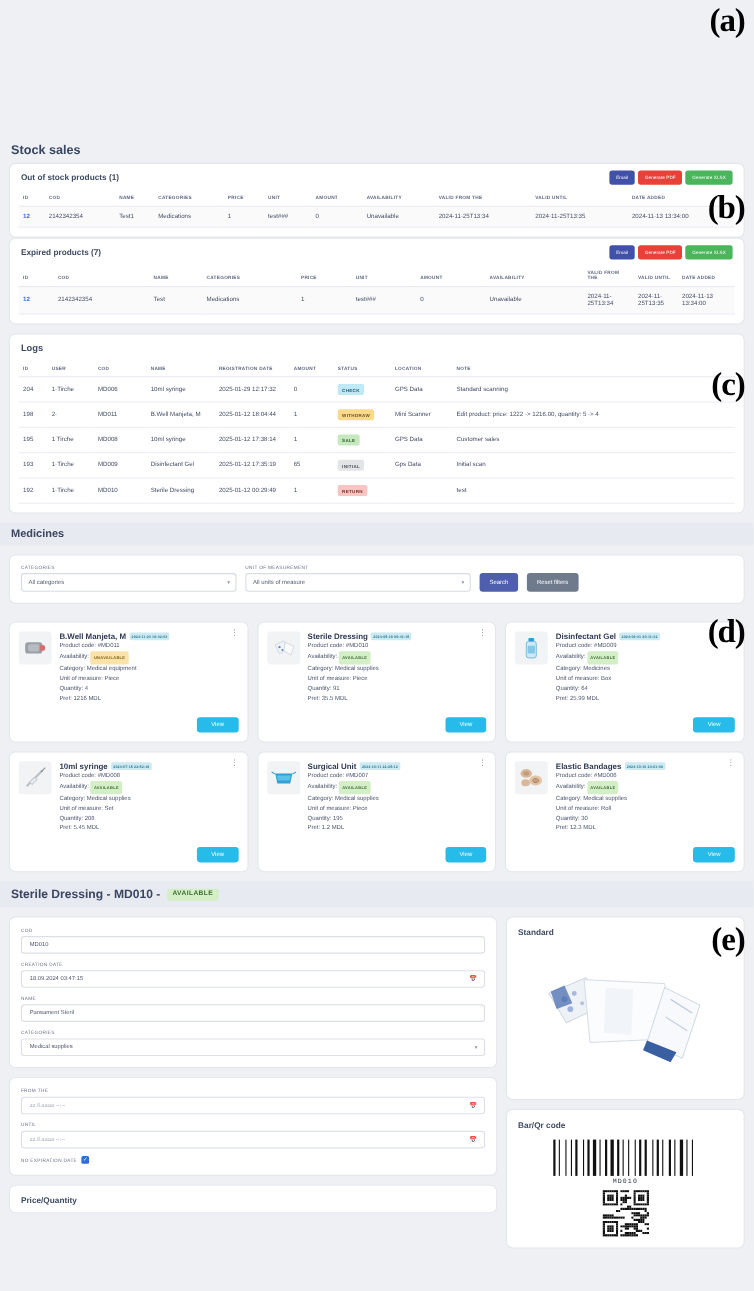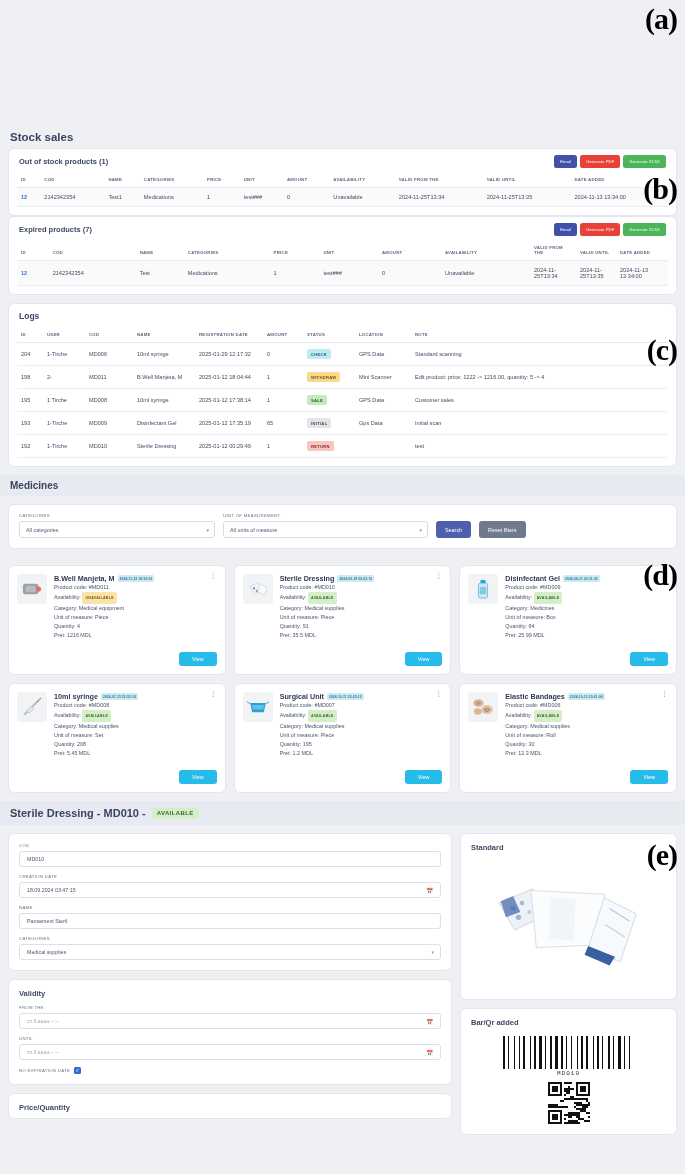--- a/index.html
+++ b/index.html
@@ -607,21 +607,20 @@
         <span>Pansament Steril</span>
       </div>
       <div class="fld-label">CATEGORIES</div>
       <div class="finput" style="margin-bottom:0;">
         <span>Medical supplies</span>
         <span class="chev2">▾</span>
       </div>
     </div>
 
     <div class="card panel">
-      <h4>Validity</h4>
       <div class="fld-label">FROM THE</div>
       <div class="finput ph">
         <span>zz.ll.aaaa --:--</span>
         <span class="cal-ic">📅</span>
       </div>
       <div class="fld-label">UNTIL</div>
       <div class="finput ph">
         <span>zz.ll.aaaa --:--</span>
         <span class="cal-ic">📅</span>
       </div>
@@ -651,21 +650,21 @@
           <polygon points="140,40 176,58 158,112 122,96" fill="#f7f9fc" stroke="#cdd6e1" stroke-width="1"></polygon>
           <path d="M146 52 L168 66" stroke="#8fa6c9" stroke-width="1.4" opacity=".6"></path>
           <path d="M141 70 L163 84" stroke="#8fa6c9" stroke-width="1.2" opacity=".5"></path>
           <polygon points="122,94 152,106 146,116 118,104" fill="#3a5fa0"></polygon>
           <polygon points="24,44 38,38 46,56 30,62" fill="#4a6db0" opacity=".75"></polygon>
         </svg>
       </div>
     </div>
 
     <div class="card panel">
-      <h4>Bar/Qr added</h4>
+      <h4>Bar/Qr code</h4>
       <div class="bar-box">
         <div class="barcode" id="barcode">
             <i style="width: 2px; background: rgb(17, 17, 17);"></i>
             <i style="width: 1px; background: transparent;"></i>
             <i style="width: 1px; background: rgb(17, 17, 17);"></i>
             <i style="width: 3px; background: transparent;"></i>
             <i style="width: 1px; background: rgb(17, 17, 17);"></i>
             <i style="width: 2px; background: transparent;"></i>
             <i style="width: 1px; background: rgb(17, 17, 17);"></i>
             <i style="width: 1px; background: transparent;"></i>

